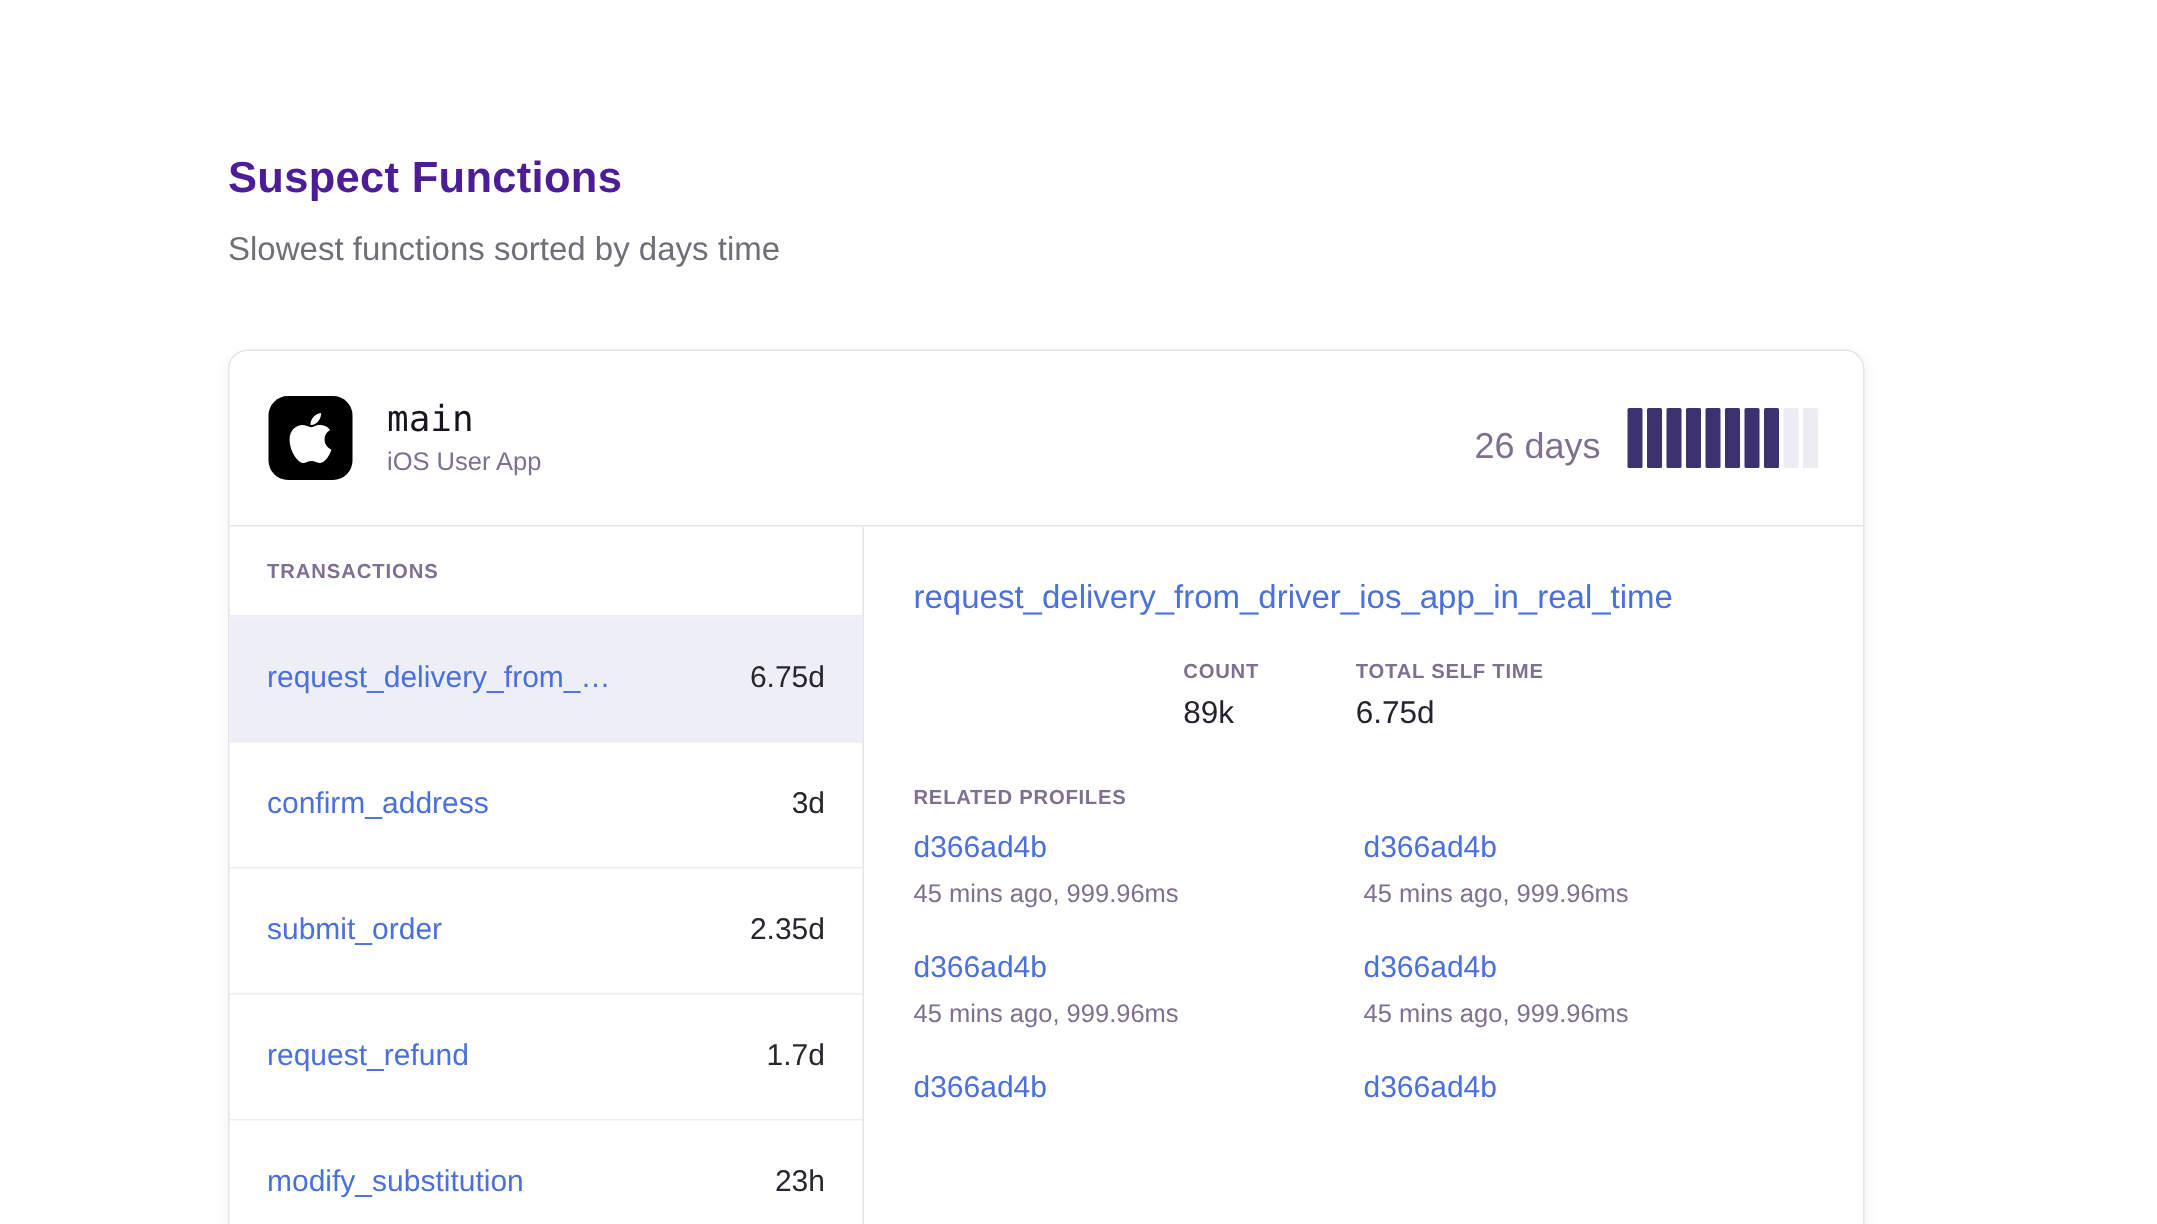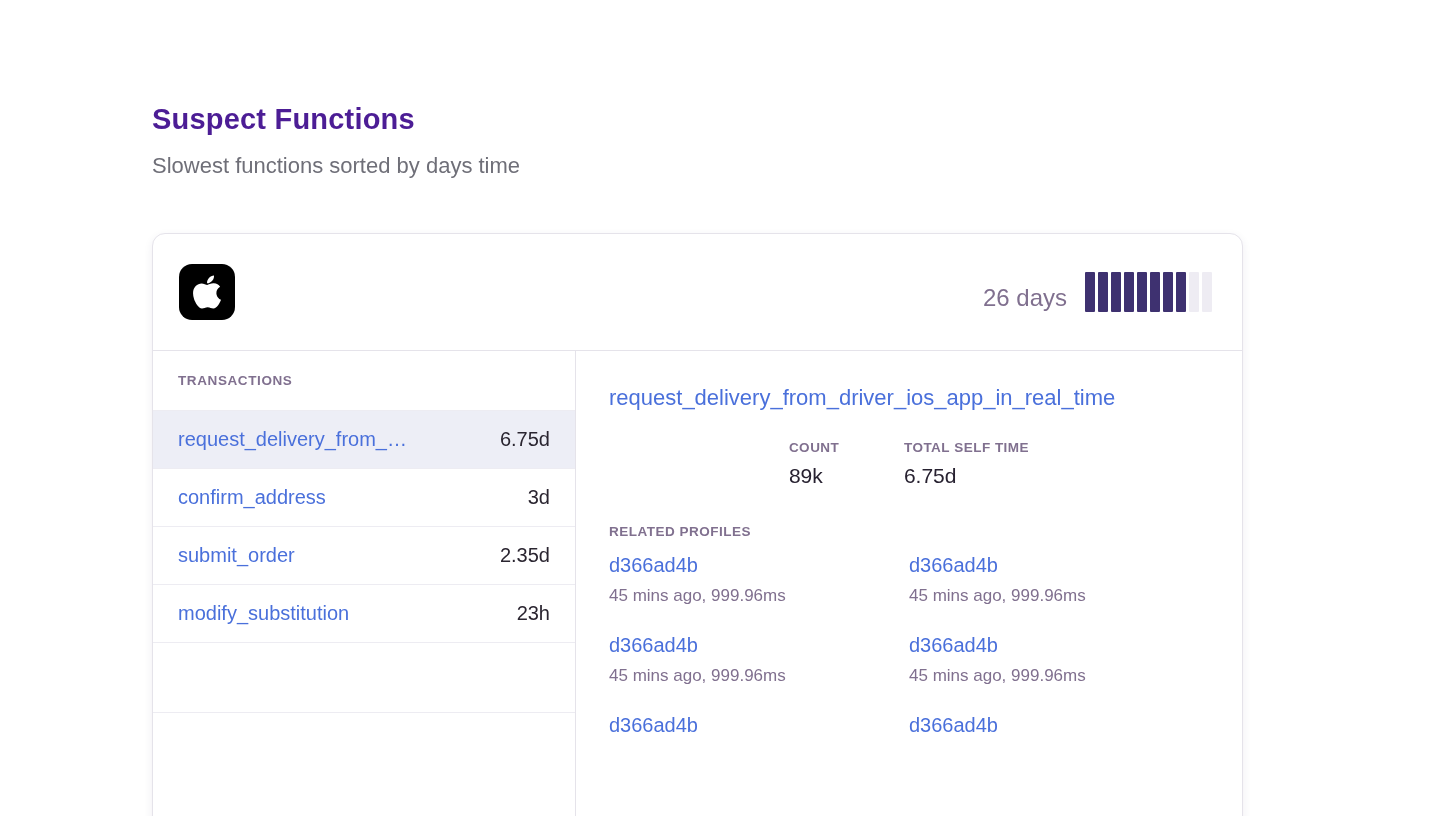--- a/index.html
+++ b/index.html
@@ -61,21 +61,21 @@
   .usage-bars .bar.filled{background:var(--bar-filled);}
   
   .card-body{display:flex;height:calc(100% - 118px);}
   .txn-col{width:423px;flex:none;border-right:1px solid var(--border);}
   .txn-header{
     height:60px;display:flex;align-items:center;padding:0 25px;
     border-bottom:1px solid var(--row-border);
     font-size:13.5px;font-weight:700;letter-spacing:.6px;color:var(--label);
   }
   .txn-row{
-    height:58px;display:flex;align-items:center;justify-content:space-between;
+    height:84px;display:flex;align-items:center;justify-content:space-between;
     padding:0 25px;border-bottom:1px solid var(--row-border);
   }
   .txn-row.selected{background:var(--selected);}
   .txn-link{font-size:20px;white-space:nowrap;overflow:hidden;}
   .txn-value{font-size:20px;color:#2a2530;white-space:nowrap;margin-left:12px;}
   .txn-row-empty{height:70px;border-bottom:1px solid var(--row-border);}
   
   .detail-col{flex:1;padding:28px 36px 0 33px;}
   .detail-title{
     display:block;font-size:22px;line-height:37px;
@@ -104,20 +104,24 @@
   <div class="page-subtitle">Slowest functions sorted by days time</div>
 
   <div class="card">
 
     <div class="card-header">
       <div class="platform-tile">
         <svg viewBox="0 0 384 512" aria-hidden="true">
           <path d="M318.7 268.7c-.2-36.7 16.4-64.4 50-84.8-18.8-26.9-47.2-41.7-84.7-44.6-35.5-2.8-74.3 20.7-88.5 20.7-15 0-49.4-19.7-76.4-19.7C63.3 141.2 4 184.8 4 273.5q0 39.3 14.4 81.2c12.8 36.7 59 126.7 107.2 125.2 25.2-.6 43-17.9 75.8-17.9 31.8 0 48.3 17.9 76.4 17.9 48.6-.7 90.4-82.5 102.6-119.3-65.2-30.7-61.7-90-61.7-91.9zm-56.6-164.2c27.3-32.4 24.8-61.9 24-72.5-24.1 1.4-52 16.4-67.9 34.9-17.5 19.8-27.8 44.3-25.6 71.9 26.1 2 49.9-11.4 69.5-34.3z"></path>
         </svg>
       </div>
+      <div class="app-meta">
+        <div class="app-name">main</div>
+        <div class="app-desc">iOS User App</div>
+      </div>
       <div class="header-spacer"></div>
       <div class="usage">
         <span class="usage-label">26 days</span>
         <div class="usage-bars">
             <div class="bar filled"></div>
             <div class="bar filled"></div>
             <div class="bar filled"></div>
             <div class="bar filled"></div>
             <div class="bar filled"></div>
             <div class="bar filled"></div>
@@ -140,20 +144,24 @@
         </div>
         <div class="txn-row">
           <a class="txn-link">confirm_address</a>
           <span class="txn-value">3d</span>
         </div>
         <div class="txn-row">
           <a class="txn-link">submit_order</a>
           <span class="txn-value">2.35d</span>
         </div>
         <div class="txn-row">
+          <a class="txn-link">request_refund</a>
+          <span class="txn-value">1.7d</span>
+        </div>
+        <div class="txn-row">
           <a class="txn-link">modify_substitution</a>
           <span class="txn-value">23h</span>
         </div>
         <div class="txn-row-empty"></div>
       </div>
 
       <div class="detail-col">
         <a class="detail-title">request_delivery_from_driver_ios_app_in_real_time</a>
 
         <div class="stats">

